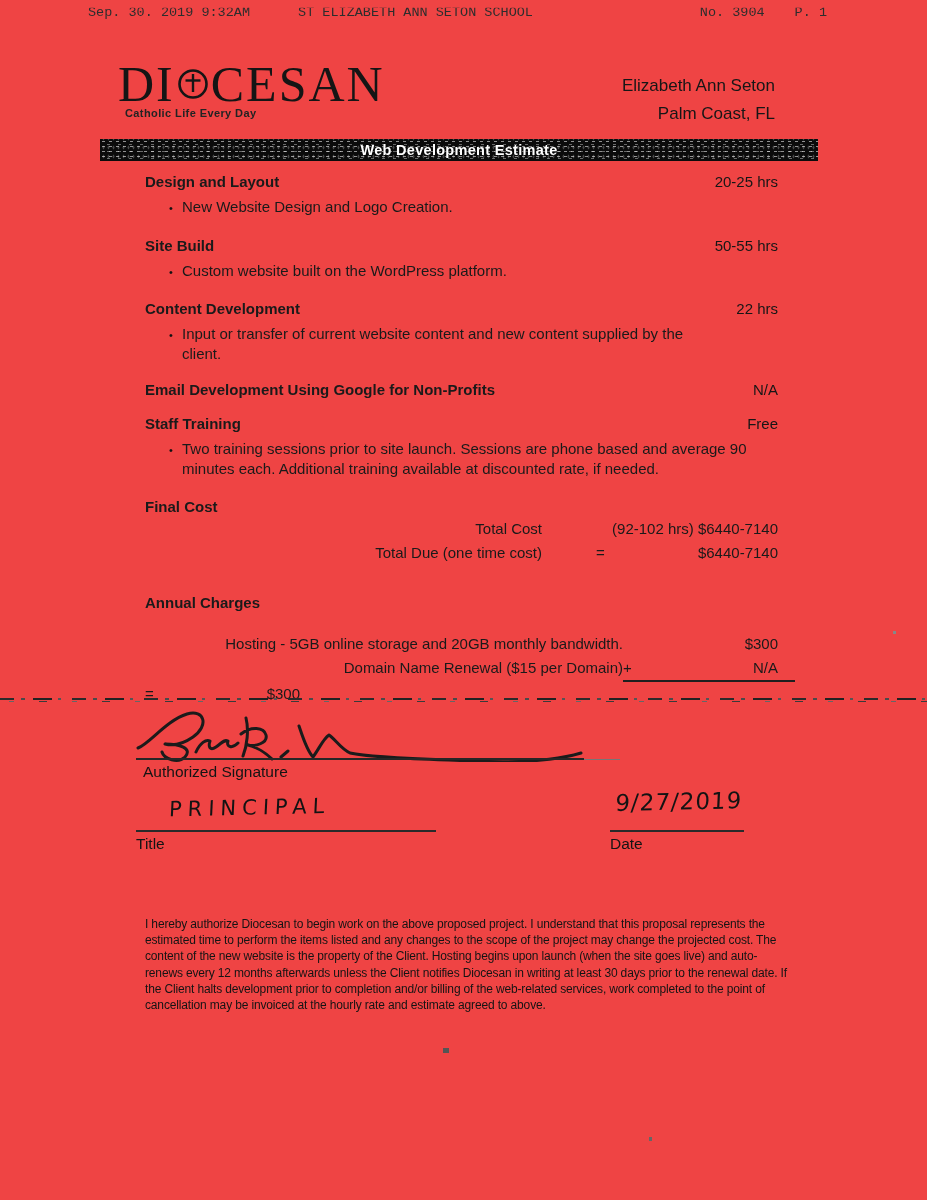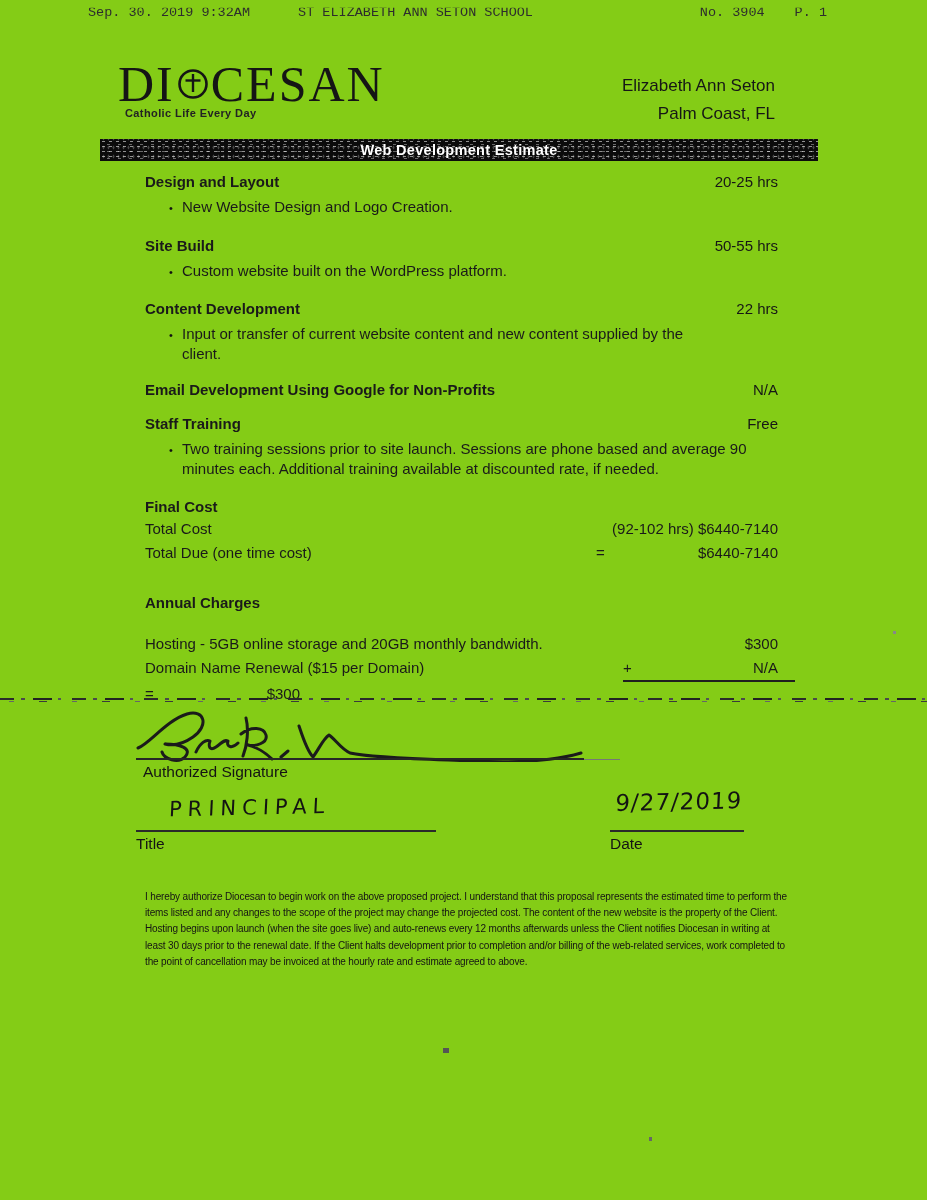--- a/index.html
+++ b/index.html
@@ -1,19 +1,19 @@
 <!DOCTYPE html>
 <html><head>
 <meta charset="utf-8">
 <style>
   html,body{margin:0;padding:0;background:#fff;}
   .page{
     position:relative;
     width:927px;height:1200px;
-    background:#84cc16;
+    background:#ef4444;
     font-family:"Liberation Sans", sans-serif;
     color:#1a1a1a;
     overflow:hidden;
   }
   
   .fax-header{
     position:absolute;top:6px;left:88px;right:100px;
     display:flex;justify-content:space-between;
     font-family:"Liberation Mono", monospace;
     font-size:13.5px;color:#2d2d2d;
@@ -63,21 +63,21 @@
   .item-hours{font-weight:normal;color:#161616;}
   .bullets{margin-top:5px;}
   .bullet{display:flex;margin:2px 0 0 24px;line-height:19.5px;}
   .bullet-dot{width:13px;font-size:11px;padding-top:2px;color:#111;}
   .bullet-text{max-width:565px;}
   
   .section-heading{font-weight:bold;font-size:15px;line-height:20px;}
   .final-cost{position:absolute;top:497px;left:145px;width:633px;font-size:15px;}
   .annual{position:absolute;top:593px;left:145px;width:633px;font-size:15px;}
   .crow{display:flex;align-items:baseline;line-height:24px;}
-  .crow .label{flex:1;}
+  .crow .label{flex:1;text-align:right;}
   .rzone{position:relative;text-align:right;white-space:nowrap;}
   .final-cost .rzone{width:236px;}
   .final-cost .rzone .op{position:absolute;left:54px;}
   .annual .rzone{width:155px;}
   .annual .rzone .op{position:absolute;left:0;}
   .sum-underline{border-bottom:2px solid #1f1f1f;margin-right:-17px;padding-right:17px;}
   
   .scanline{position:absolute;top:698px;left:0;width:927px;height:5px;}
   .scanline::before{
     content:"";display:block;height:2px;
@@ -105,22 +105,22 @@
   .title-block{position:absolute;top:796px;left:136px;width:300px;}
   .title-hand{font-size:21px;letter-spacing:6px;padding:2px 0 4px 32px;height:28px;}
   .title-line{border-bottom:2px solid #2a2a2a;}
   .title-label{font-size:15.5px;margin-top:3px;color:#141414;}
   .date-block{position:absolute;top:790px;left:610px;width:134px;}
   .date-hand{font-size:23px;letter-spacing:1px;padding:0 0 2px 4px;height:38px;}
   .date-line{border-bottom:2px solid #2a2a2a;}
   .date-label{font-size:15.5px;margin-top:3px;color:#141414;}
   
   .legal{
-    position:absolute;top:889px;left:145px;width:642px;
-    font-size:10px;line-height:16.2px;letter-spacing:-.15px;color:#141414;
+    position:absolute;top:916px;left:145px;width:642px;
+    font-size:12px;line-height:16.2px;letter-spacing:-.15px;color:#141414;
   }
   
   .speck{position:absolute;background:#4b4b4b;}
   .speck-a{top:1048px;left:443px;width:6px;height:5px;background:#555;}
   .speck-b{top:1137px;left:649px;width:3px;height:4px;background:#666;}
   .speck-c{top:631px;left:893px;width:3px;height:3px;background:#888;}
 </style>
 </head>
 <body>
 

